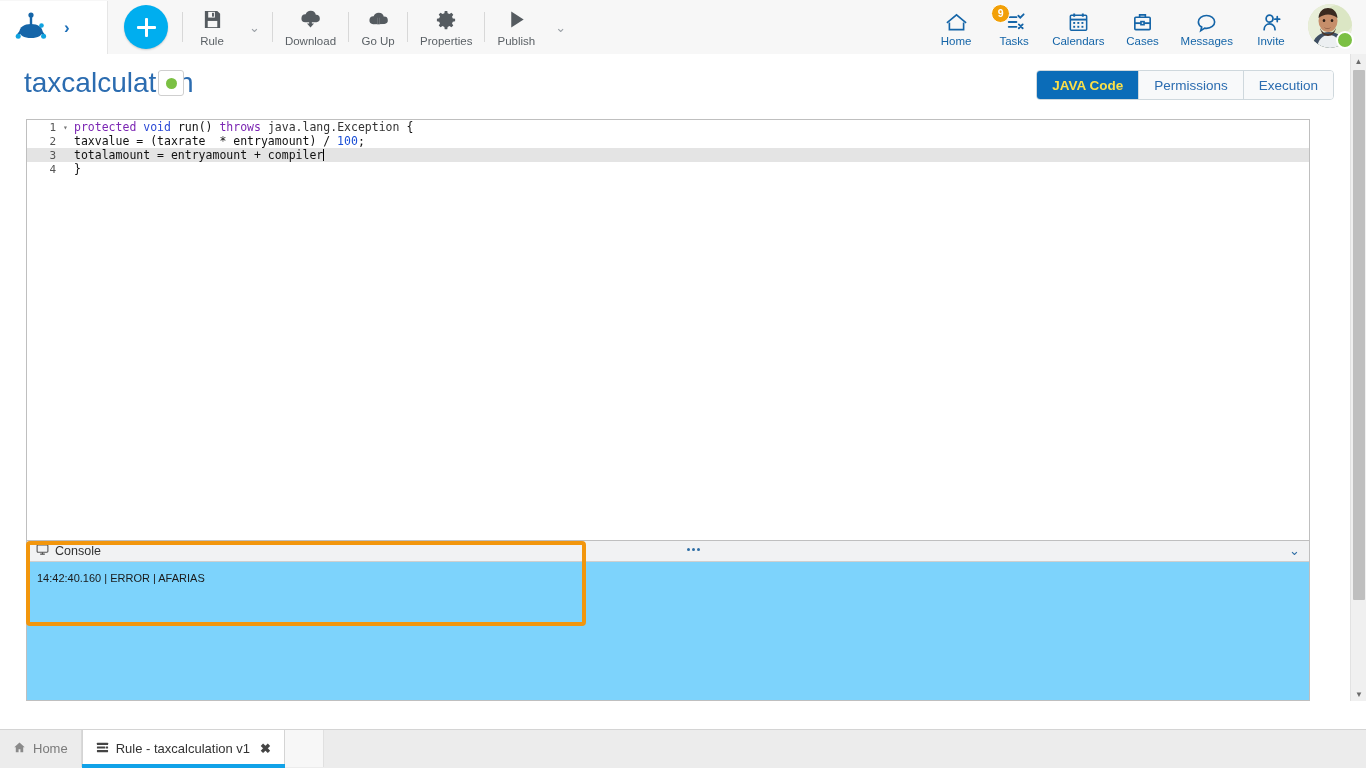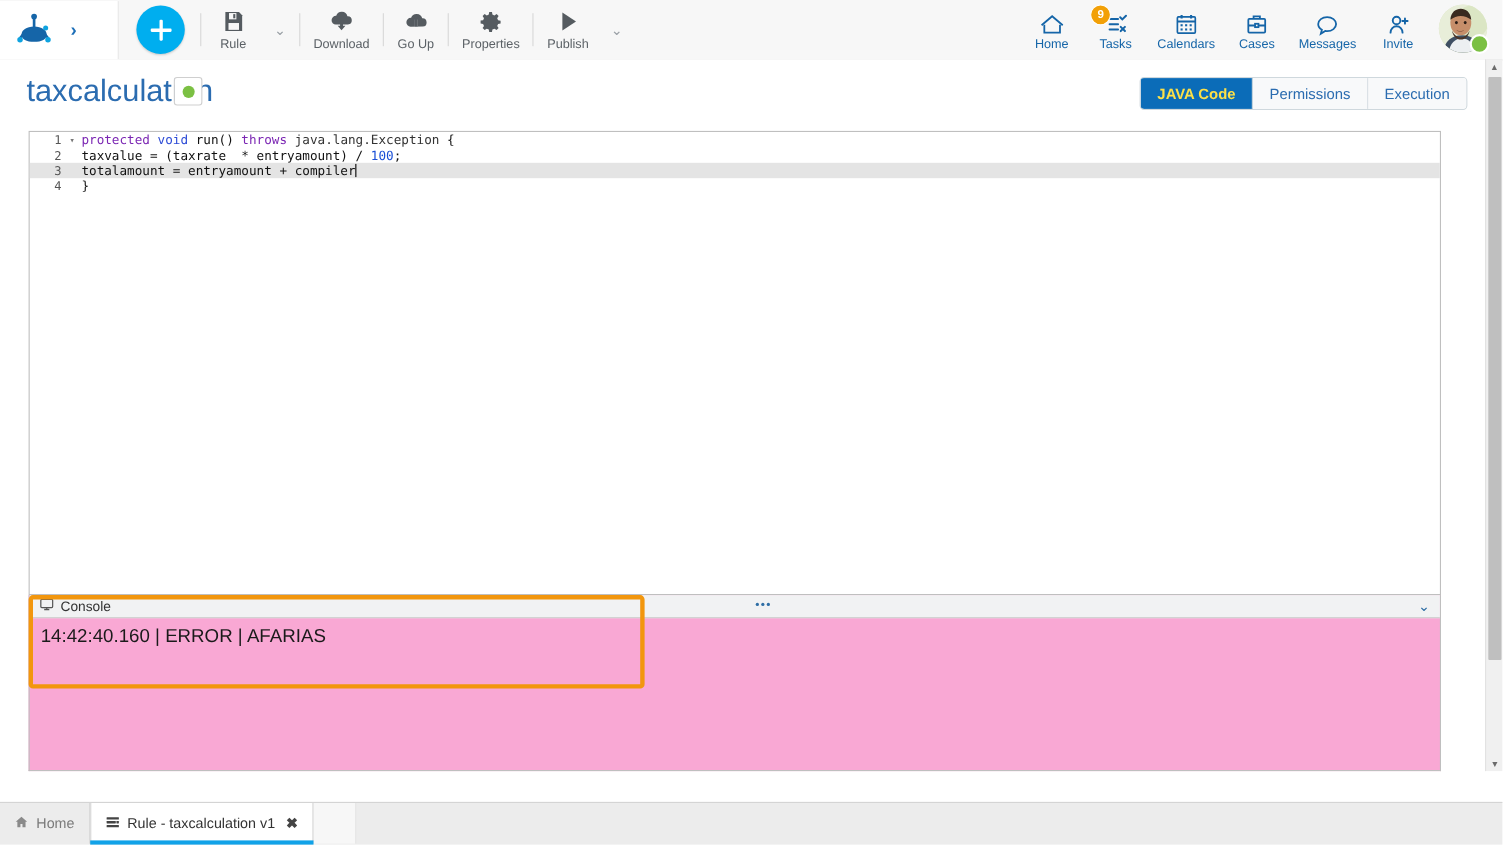--- a/index.html
+++ b/index.html
@@ -159,21 +159,21 @@
     display: inline-block; width: 1px; height: 12px;
     background: #000; vertical-align: -2px;
   }
 
   
   .console-panel {
     position: absolute; left: 26px; top: 541px;
     width: 1284px; height: 160px;
     box-sizing: border-box;
     border: 1px solid #bfbfbf; border-top: none;
-    background: #f9a8d4;
+    background: #7dd3fc;
   }
   .console-head {
     height: 21px; background: #f1f2f3;
     border-bottom: 1px solid #cfcfcf;
     display: flex; align-items: center; position: relative;
     box-sizing: border-box;
   }
   .console-head .ch-title {
     display: flex; align-items: center; gap: 6px;
     padding-left: 9px; font-size: 12.5px; color: #333;
@@ -181,21 +181,21 @@
   .grip-dots {
     position: absolute; left: 660px; top: 7px;
     display: flex; gap: 2px;
   }
   .grip-dots i { width: 3px; height: 3px; background: #2f6ea5; border-radius: 50%; display:block; }
   .collapse-chev {
     position: absolute; right: 9px; top: 3px;
     color: #2f6ea5; font-size: 13px; line-height: 14px;
   }
   .console-body { padding: 6px 0 0 10px; }
-  .cline { font-size: 17px; color: #1a1a1a; line-height: 21px; white-space: pre; }
+  .cline { font-size: 11px; color: #1a1a1a; line-height: 21px; white-space: pre; }
 
   .annot-box {
     position: absolute; left: 26px; top: 541px;
     width: 560px; height: 85px;
     border: 4px solid #F2960D; border-radius: 4px;
     box-sizing: border-box; pointer-events: none;
   }
 
   
   .vscroll {

